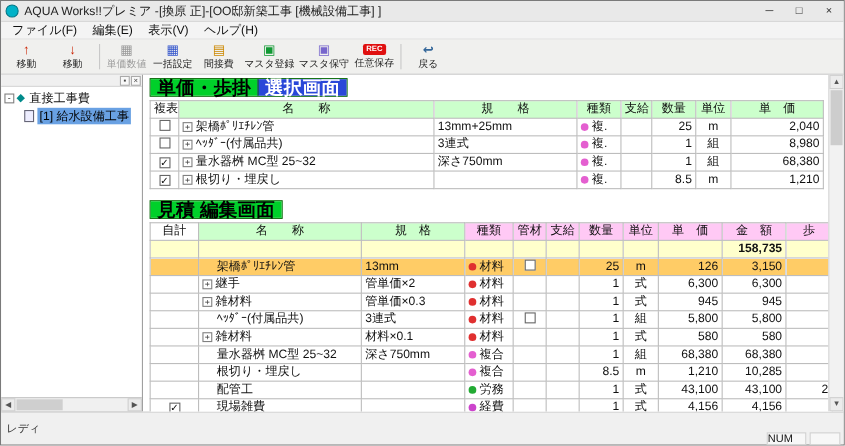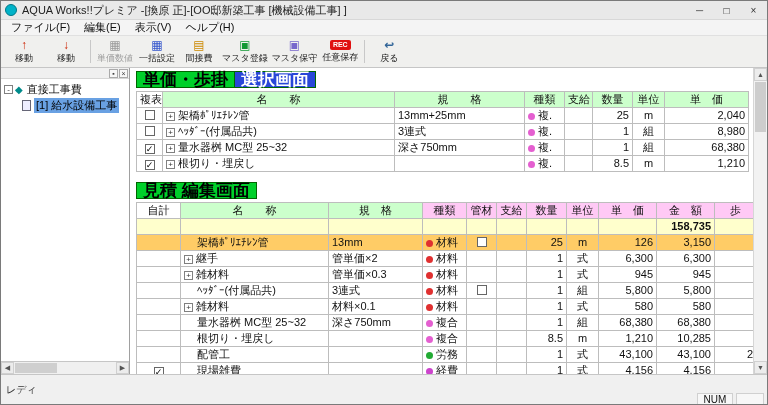--- a/index.html
+++ b/index.html
@@ -100,21 +100,21 @@
              margin-right:3px; vertical-align:0; background:#fff; }
   tr.sel td { background:#ffcc66; }
   tr.total td { background:#ffffcc; }
   td.amt-total { background:#3fbf3f; font-weight:bold; text-align:right; }
 
   
   .statusbar { height:30px; background:#f0f0f0; border-top:1px solid #c6c6c6;
                display:flex; align-items:center; flex:0 0 auto; font-size:10px; }
   .sb-left { flex:1; padding-left:5px; color:#333; }
   .sb-panel { border:1px solid #d0d0d0; background:#f7f7f7; height:12px;
-              line-height:11px; text-align:center; margin-right:3px;margin-top:18px; }
+              line-height:11px; text-align:left; margin-right:3px;margin-top:18px; }
   .sb-num { width:36px; }
   .sb-empty { width:28px; }
 </style>
 </head>
 <body>
 
 <div class="window">
 
   <div class="titlebar">
     <span class="appicon"></span>

